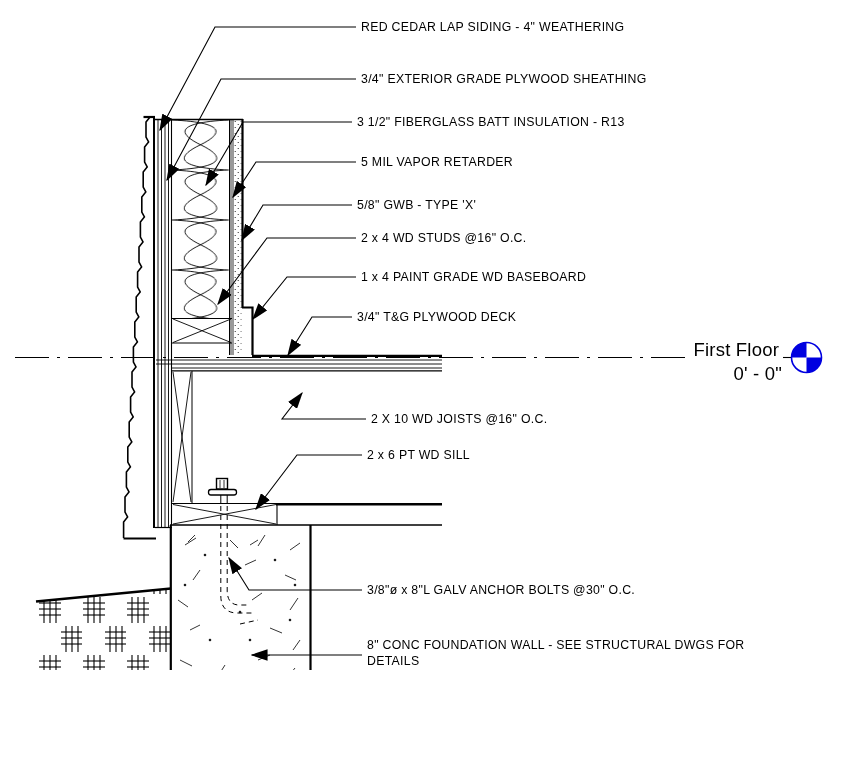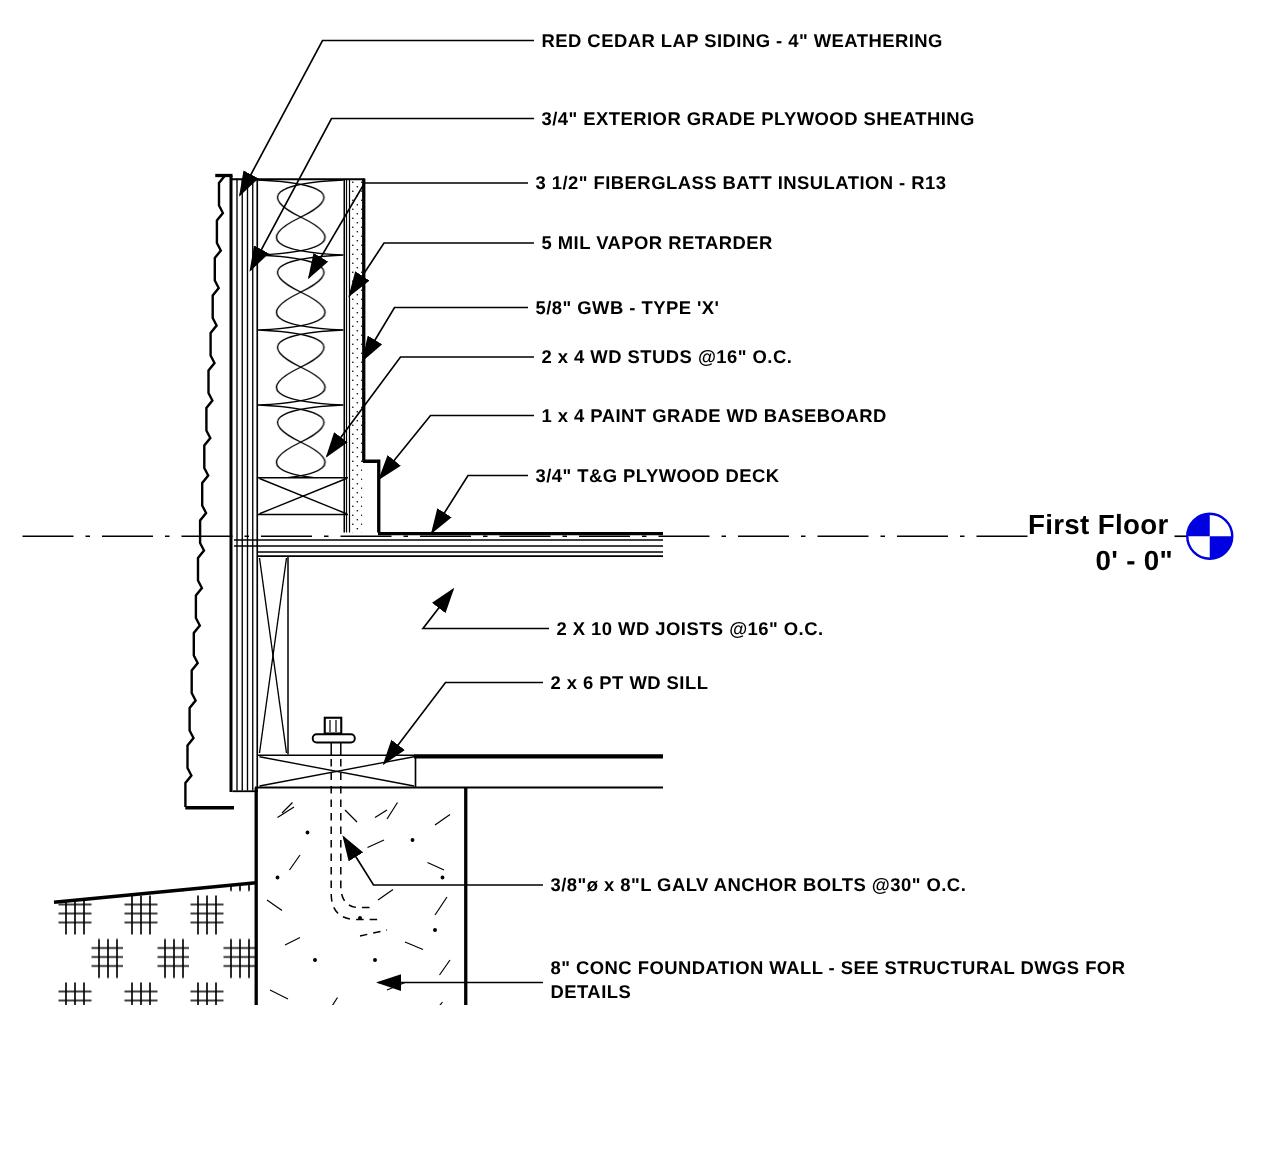--- a/index.html
+++ b/index.html
@@ -1,17 +1,17 @@
 <!DOCTYPE html>
 <html><head>
 <meta charset="utf-8">
 <style>
   html,body{margin:0;padding:0;background:#ffffff;}
   #canvas{position:relative;width:846px;height:670px;background:#ffffff;overflow:hidden;
-          font-family:"Liberation Sans", sans-serif;font-weight:bold;}
+          font-family:"Liberation Sans", sans-serif;}
   svg{display:block;}
   text{fill:#000000;}
   .ann{font-size:12.3px;letter-spacing:0.3px;}
   .lvl{font-size:18.5px;letter-spacing:0.2px;}
   .ln{stroke:#000;fill:none;}
 </style>
 </head>
 <body>
 
 <div id="canvas">

